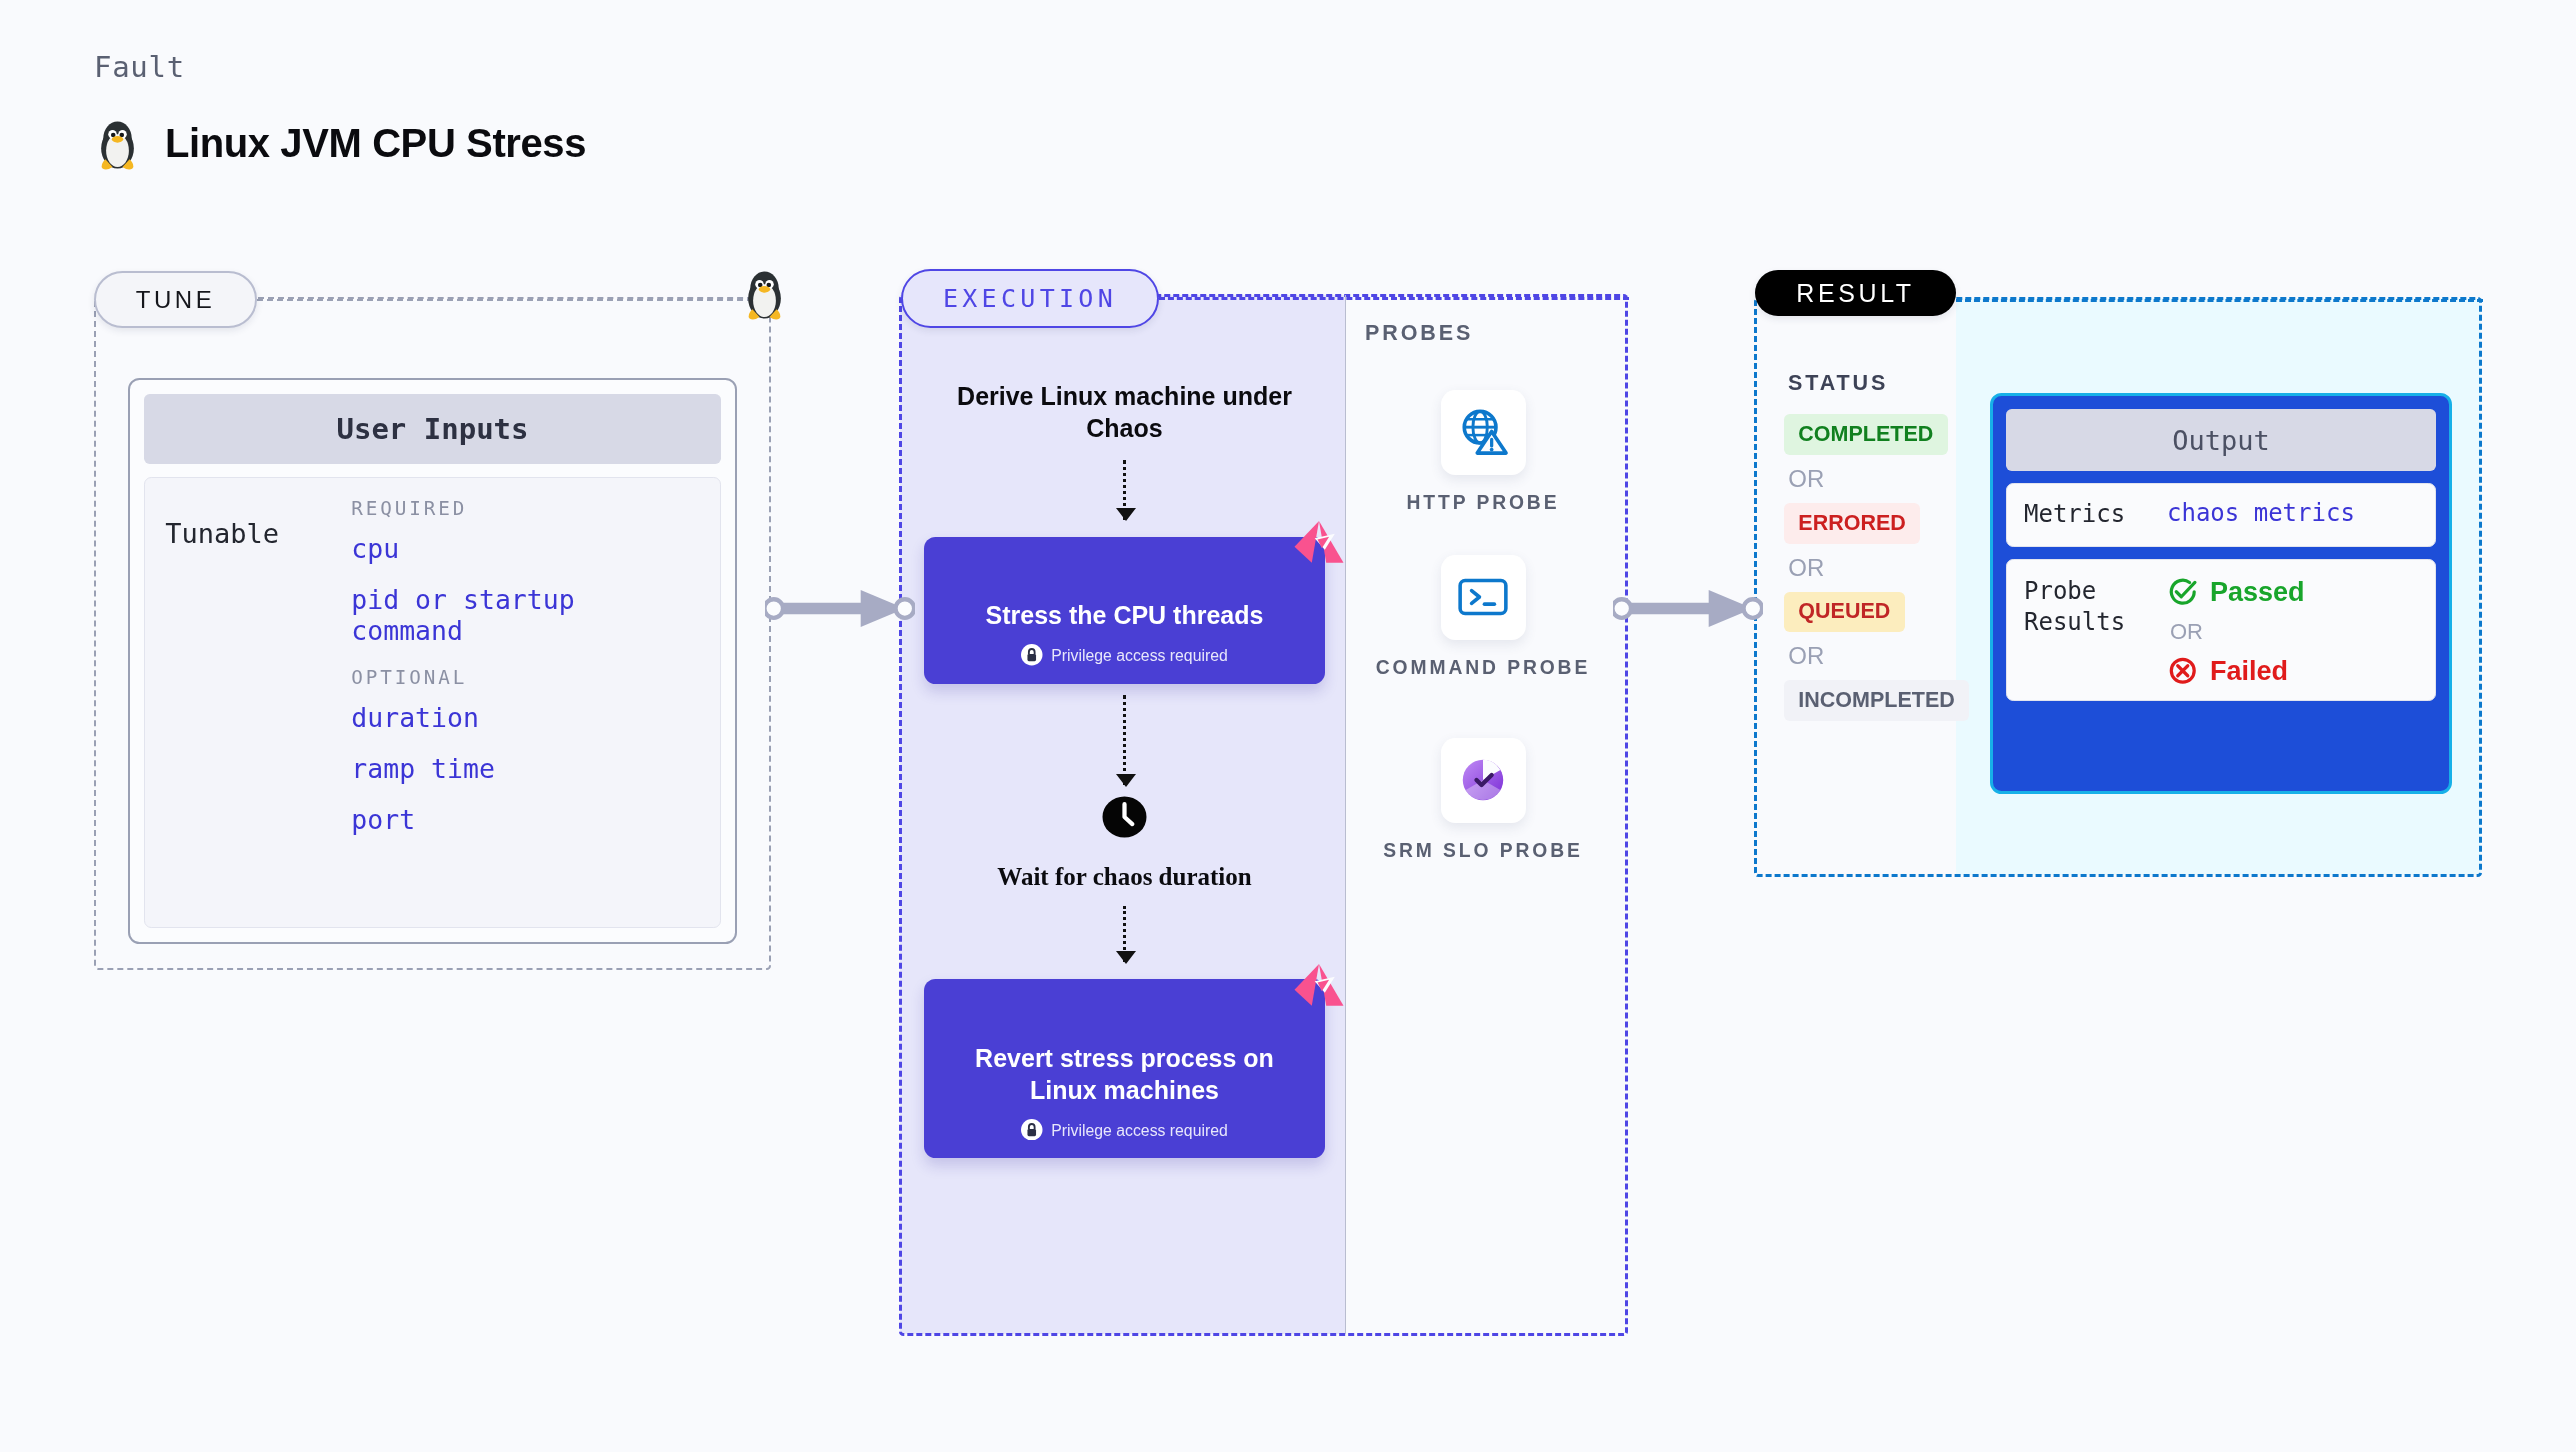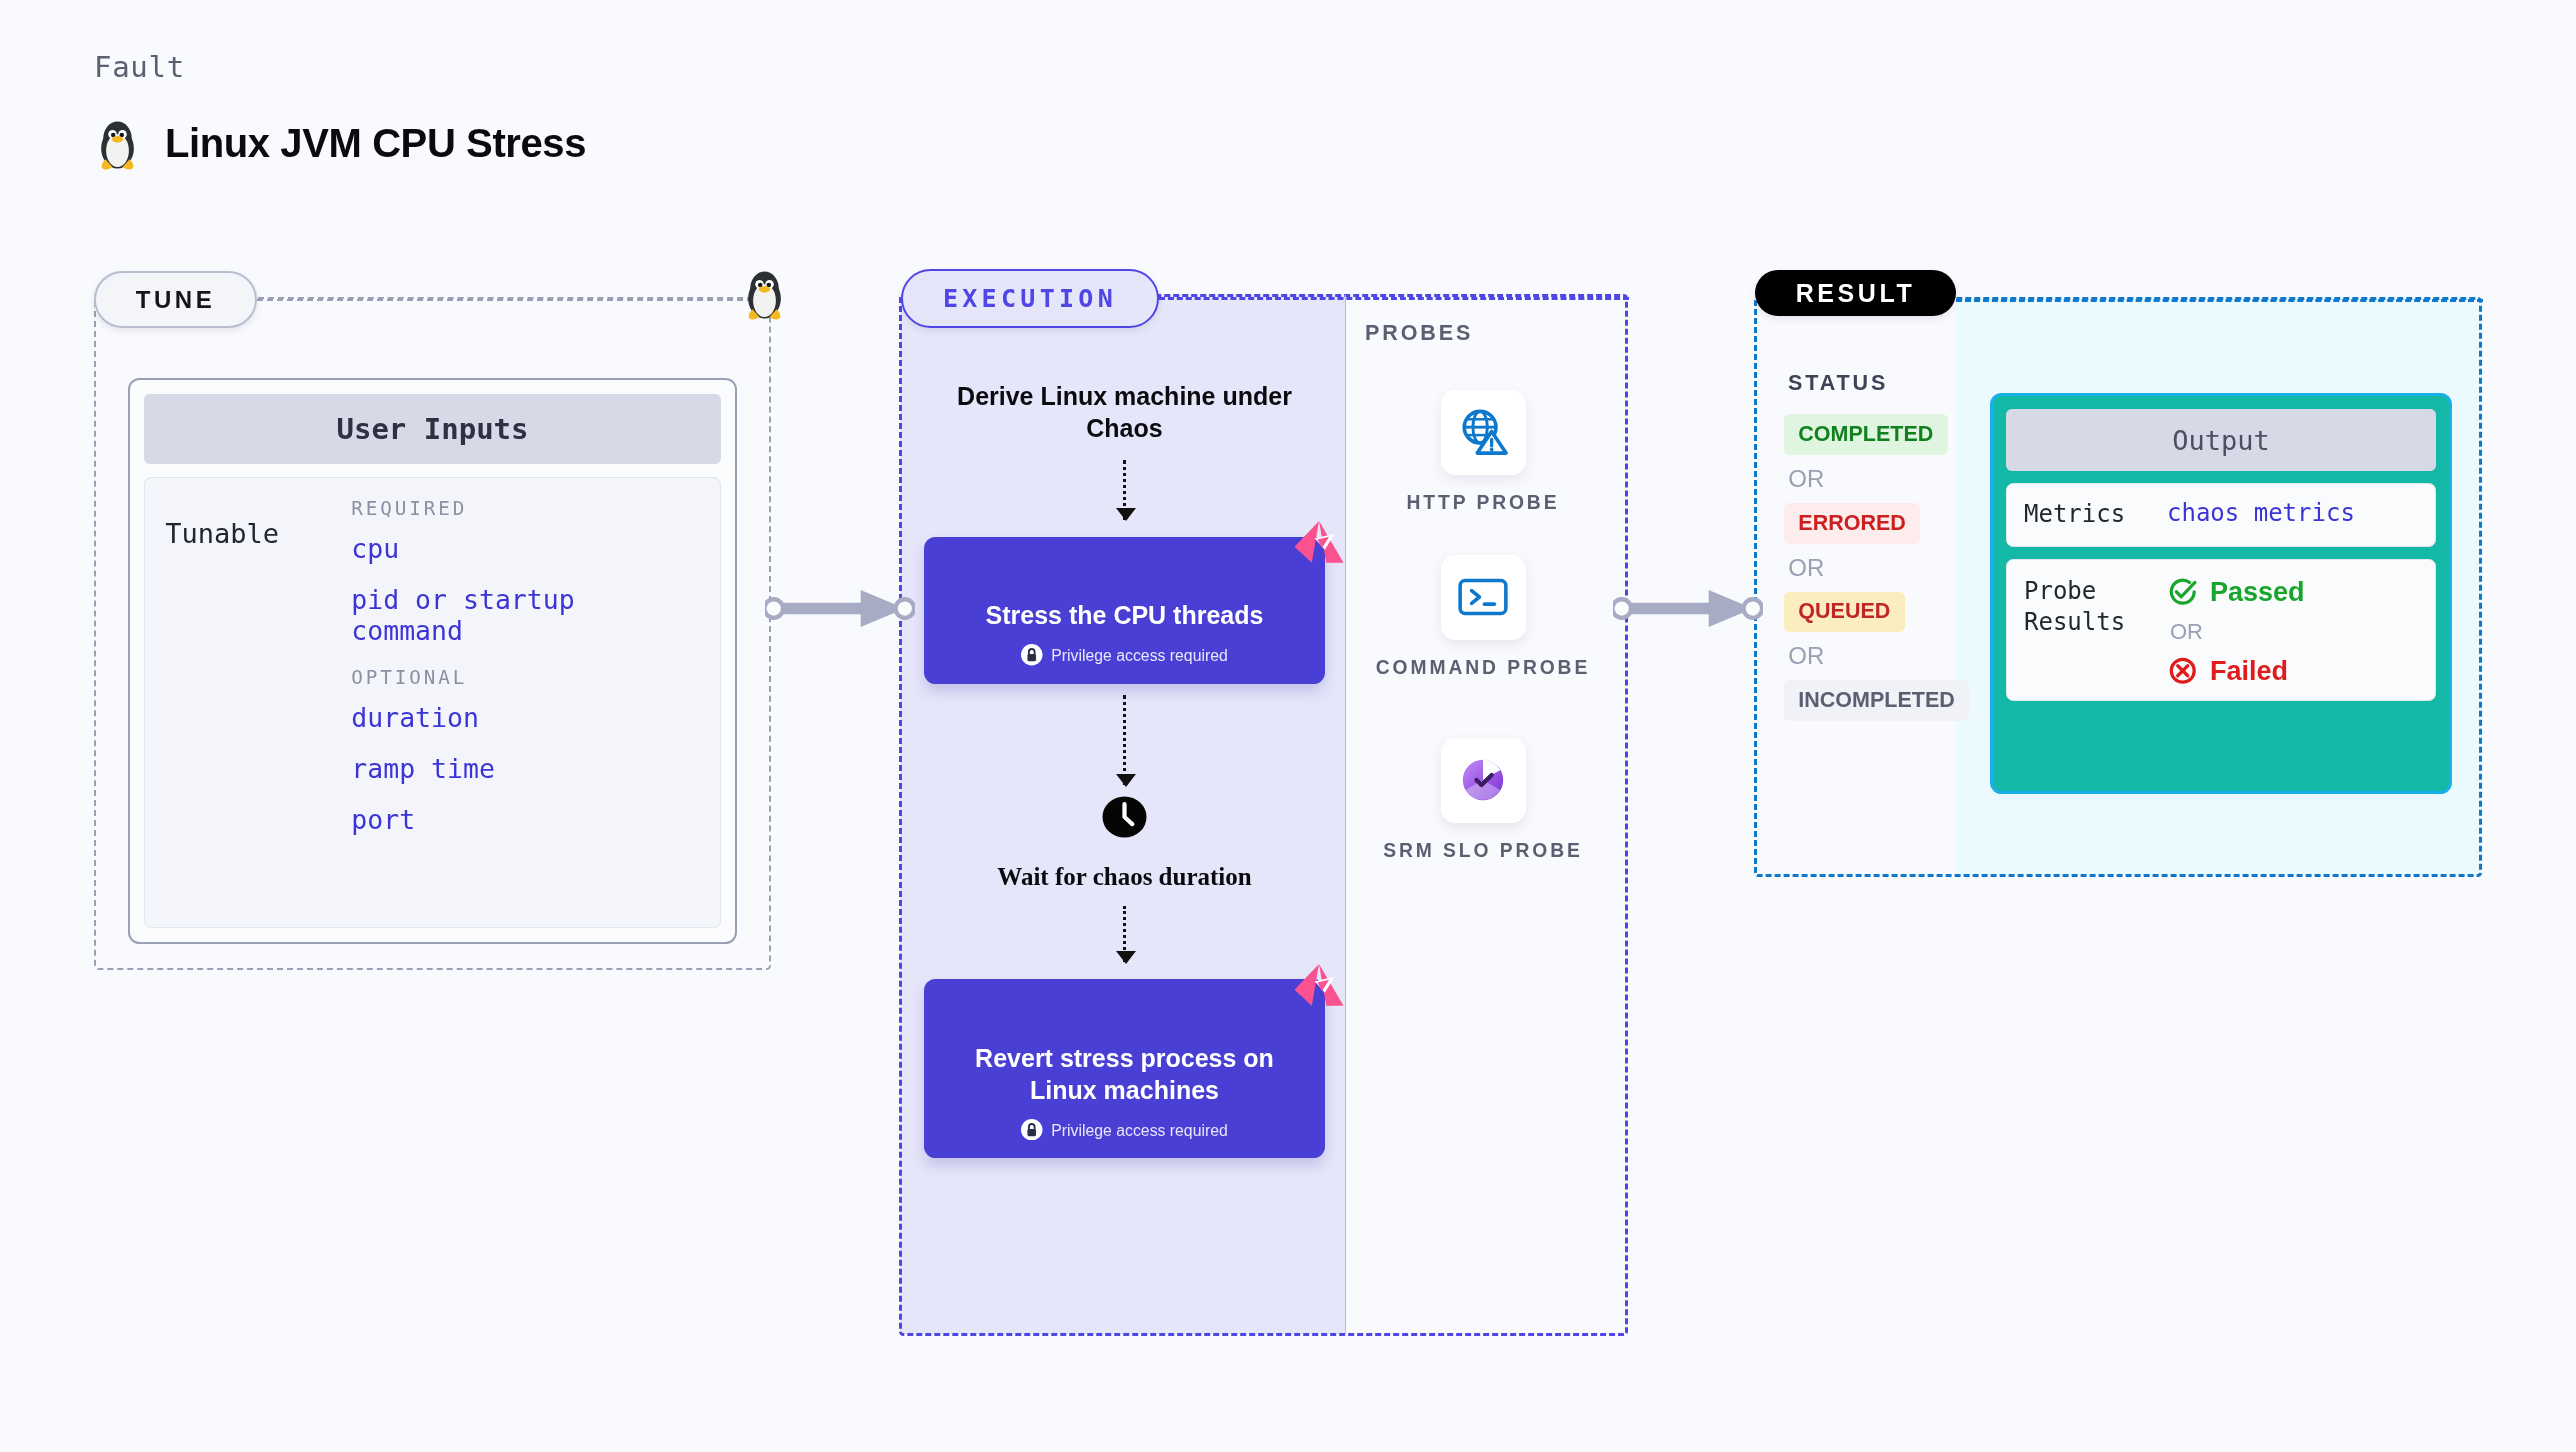--- a/index.html
+++ b/index.html
@@ -27,21 +27,21 @@
   }
 
   
   .penguin { position: relative; display:block; }
 
   
   .badge {
     position: absolute; z-index: 6;
     display: flex; align-items: center; justify-content: center;
     border-radius: 716px;
-    font-weight: bold;
+    font-weight: normal;
     box-shadow: 0 2.9px 7.2px rgba(40,50,90,.10);
     text-align: right;
   }
   .badge-tune {
     left: 94px; top: 271px; width: 163px; height: 57px;
     background: #f4f5f9; border: 2.1px solid #b9bdd0; color: #15161c;
     font-size: 24px; letter-spacing: 3.6px;
   }
   .badge-exec {
     left: 901px; top: 269px; width: 258px; height: 59px;
@@ -182,21 +182,21 @@
   .chip {
     display: inline-block; border-radius: 5.7px;
     padding: 7.9px 14.3px; font-size: 21.5px; font-weight: bold;
   }
   .or-text { font-size: 24px; color: #9aa0b4; margin: 10px 0 10px 4.3px; }
 
   
   .out-card {
     position: absolute; left: 1990px; top: 393px;
     width: 462px; height: 401px; z-index: 5;
-    background: #14b8a6; border: 3.6px solid #17b0e8; border-radius: 11.5px;
+    background: #1d4ed8; border: 3.6px solid #17b0e8; border-radius: 11.5px;
     padding: 13px;
   }
   .out-head {
     height: 62px; background: #d7d9e6; border-radius: 5.7px;
     display: flex; align-items: center; justify-content: center;
     font-family: "DejaVu Sans Mono", monospace;
     font-size: 27px; color: #4b5063;
   }
   .out-row {
     margin-top: 11.5px; background: #fafbfd;

